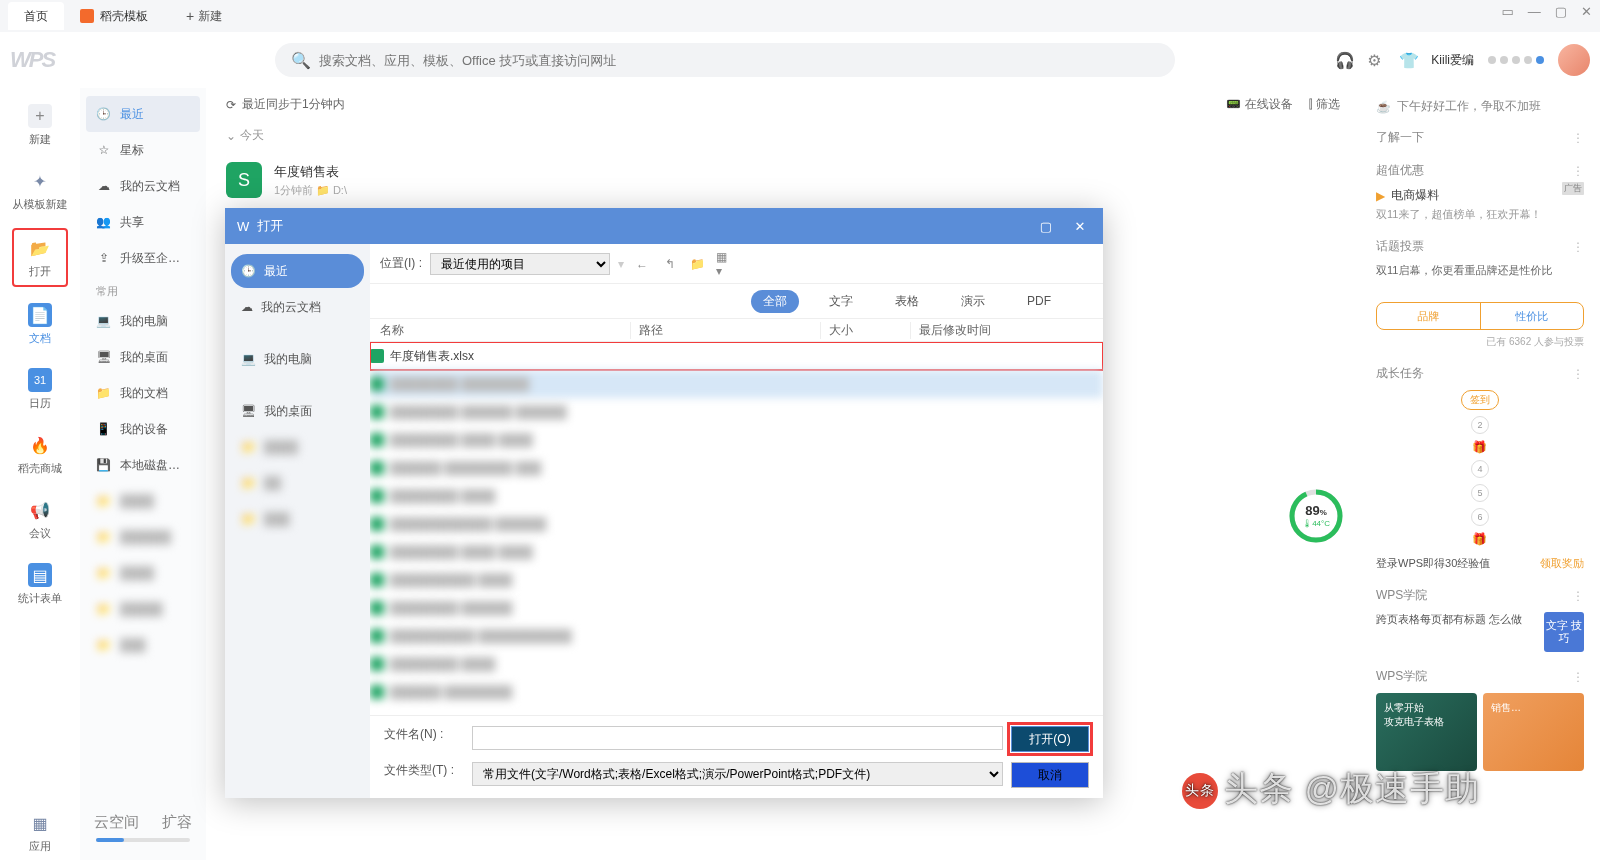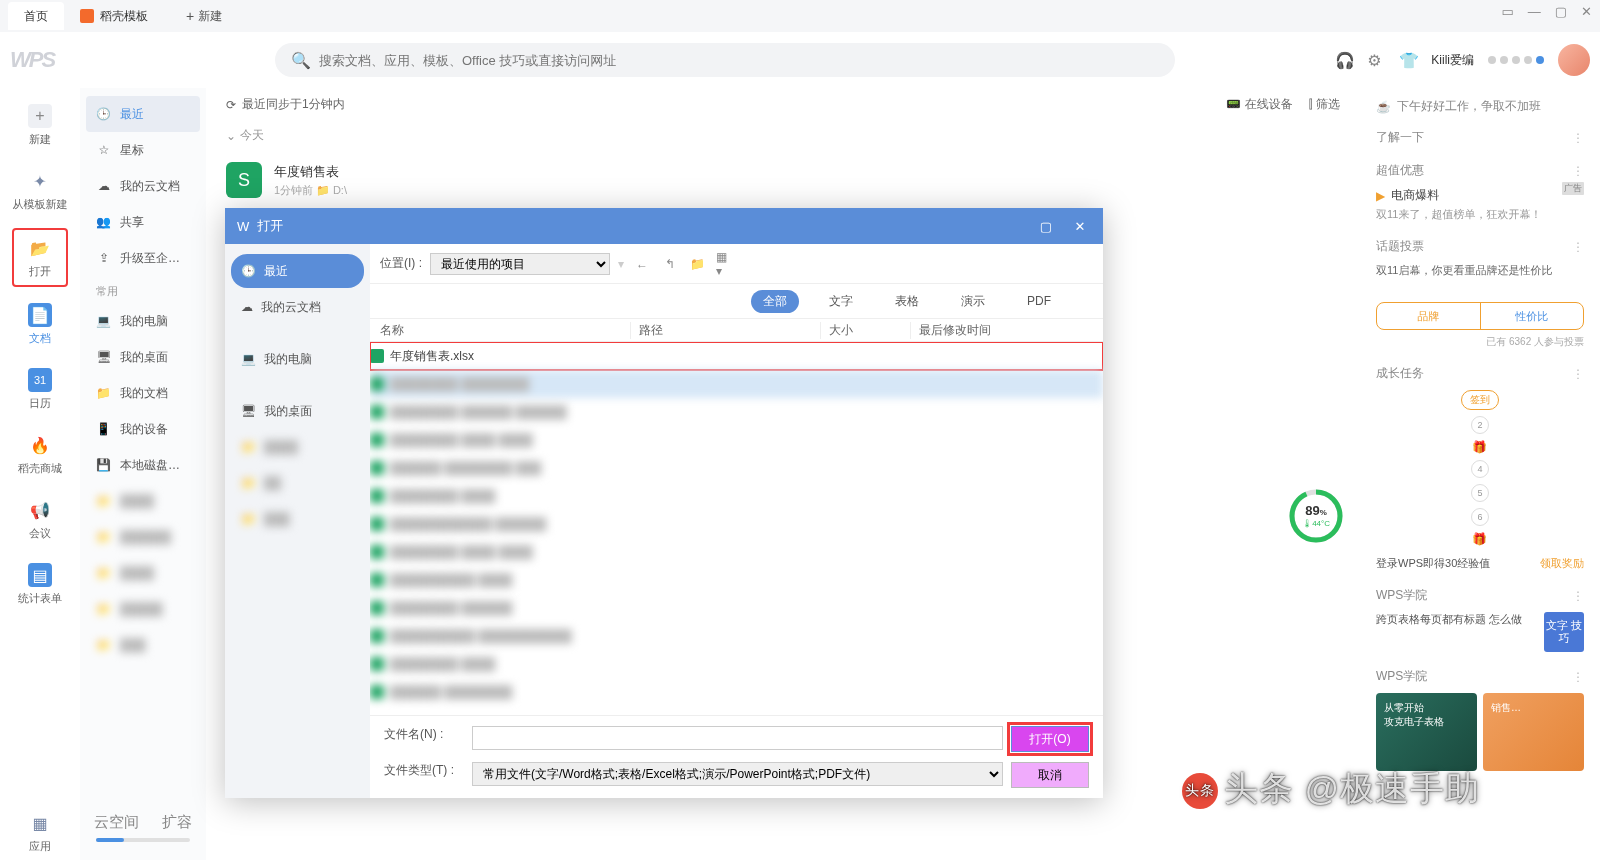--- a/index.html
+++ b/index.html
@@ -112,22 +112,22 @@
 .dlg-list { flex: 1; overflow-y: scroll; }
 .dlg-row { height: 28px; display: flex; align-items: center; font-size: 12px; color: #444; }
 .dlg-row .fic { width: 14px; height: 14px; margin-right: 6px; background: #1fa463; border-radius: 2px; }
 .dlg-row.hl { outline: 2px solid #f23c3c; outline-offset: -1px; }
 .dlg-row.selected { background: #d6e7f7; }
 .blur-block { filter: blur(4px); color: #bbb; }
 .dlg-footer { padding: 10px 14px; display: flex; flex-direction: column; gap: 10px; border-top: 1px solid #eee; }
 .dlg-frow { display: flex; align-items: flex-start; gap: 8px; font-size: 12px; }
 .dlg-frow label { color: #555; width: 80px; }
 .dlg-frow .finput { flex: 1; height: 24px; border: 1px solid #ccc; padding: 0 6px; font-size: 12px; }
-.dlg-btn { width: 78px; height: 26px; border: 1px solid #bbb; background: #f0abfc; font-size: 12px; cursor: pointer; }
-.dlg-btn.primary { background: #d946ef; color: #fff; border-color: #5a8dd8; outline: 3px solid #f23c3c; outline-offset: 1px; }
+.dlg-btn { width: 78px; height: 26px; border: 1px solid #bbb; background: #1d4ed8; font-size: 12px; cursor: pointer; }
+.dlg-btn.primary { background: #0c4a6e; color: #fff; border-color: #5a8dd8; outline: 3px solid #f23c3c; outline-offset: 1px; }
 
 
 .ring { position: absolute; right: 256px; bottom: 316px; width: 56px; height: 56px; }
 .ring-bg { fill: none; stroke: #e0e0e0; stroke-width: 5; }
 .ring-fg { fill: none; stroke: #2bbd5c; stroke-width: 5; stroke-dasharray: 140 160; transform: rotate(-90deg); transform-origin: center; }
 .ring-text { font-size: 13px; font-weight: bold; fill: #333; }
 .ring-sub { font-size: 8px; fill: #2bbd5c; }
 
 
 .watermark { position: absolute; bottom: 48px; right: 120px; font-size: 34px; color: rgba(255,255,255,0.85); text-shadow: 0 0 6px rgba(0,0,0,0.6), 0 0 2px #000; font-weight: 500; letter-spacing: 1px; }

